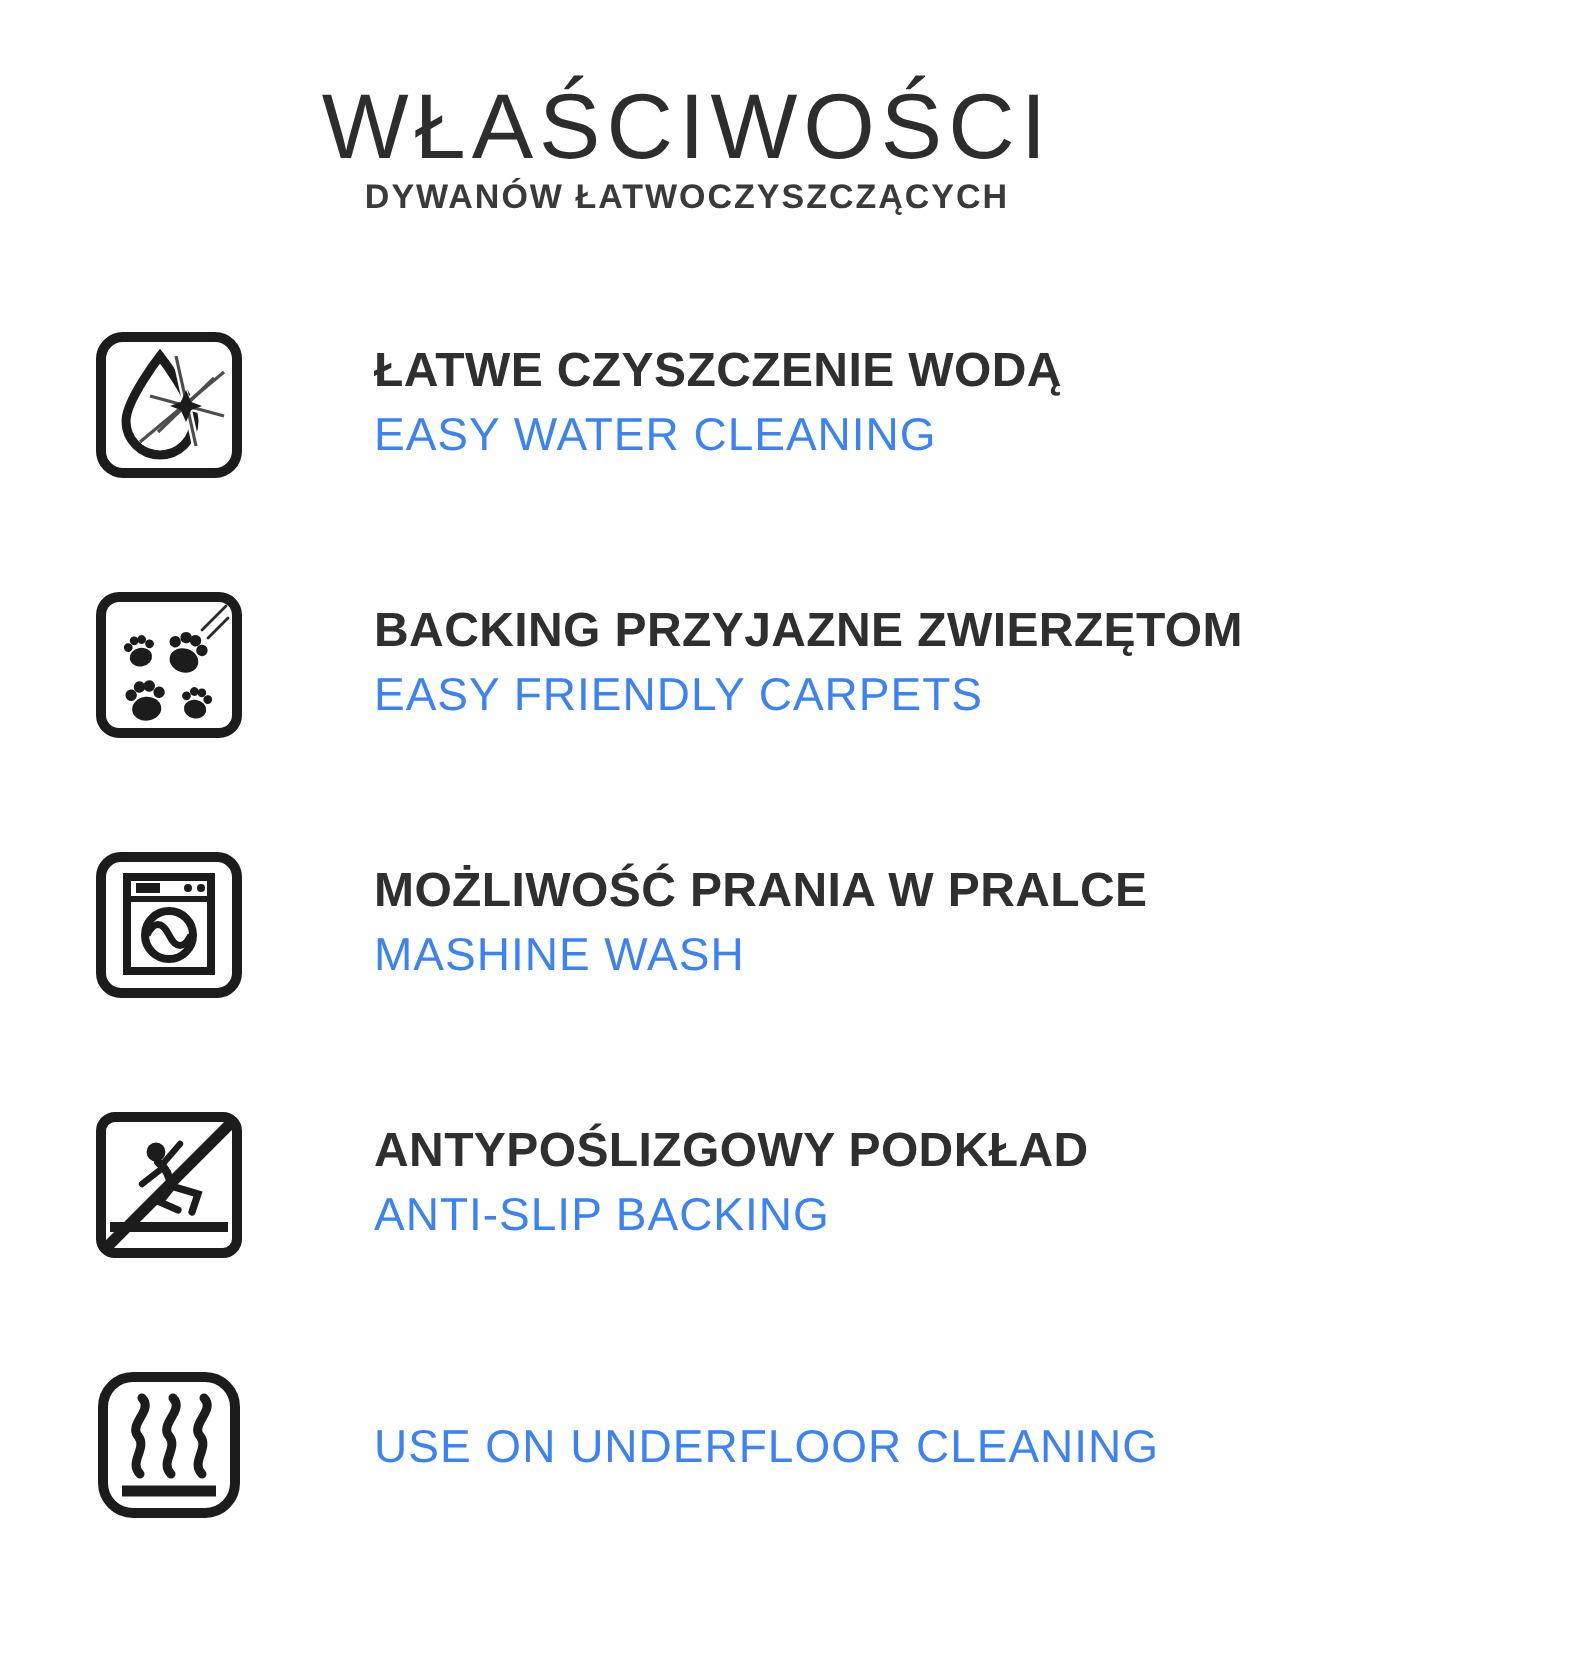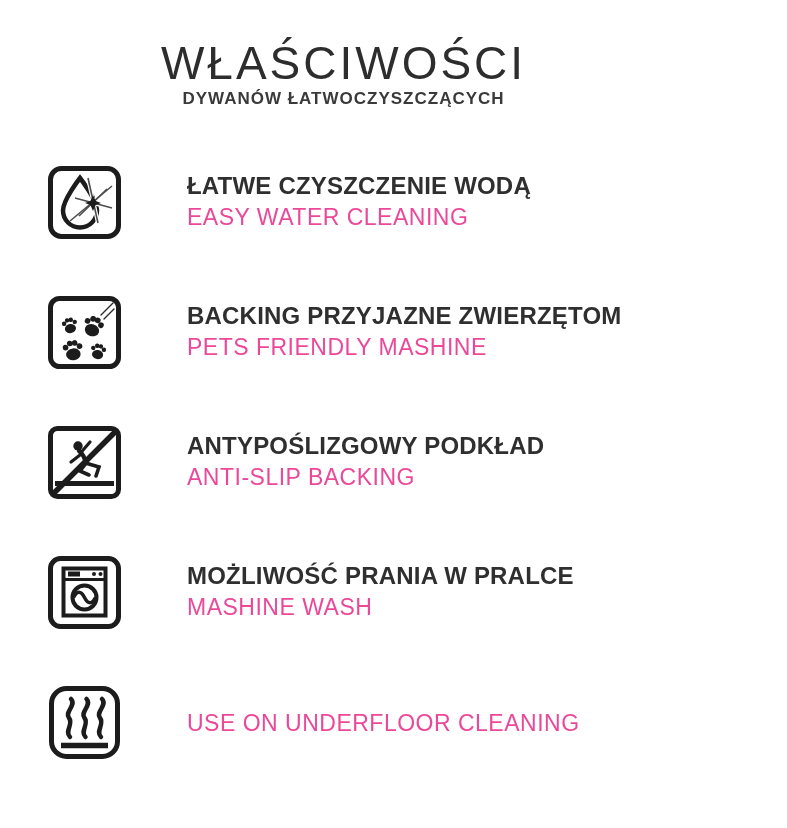--- a/index.html
+++ b/index.html
@@ -15,21 +15,21 @@
   .subtitle{
     font-size:17px;font-weight:700;letter-spacing:1px;
     color:#3a3a3a;
   }
   .features{margin-top:57px;padding-left:48px;}
   .feature{display:flex;align-items:center;margin-bottom:57px;gap:28px;}
   .icon{width:73px;height:73px;flex:none;margin-right:38px;}
   .icon svg{display:block;width:73px;height:73px;}
   .texts{min-width:0;}
   .pl{font-size:24px;font-weight:700;line-height:1.2;color:#2f2f2f;letter-spacing:0.2px;}
-  .en{font-size:23px;font-weight:400;line-height:1.2;color:#ec4899;letter-spacing:0.5px;margin-top:3px;}
+  .en{font-size:23px;font-weight:400;line-height:1.2;color:#3b82f6;letter-spacing:0.5px;margin-top:3px;}
   .ink{stroke:#1c1c1c;fill:none;}
   .inkfill{fill:#1c1c1c;stroke:none;}
 </style>
 </head>
 <body>
 
 <div class="page">
 
   <div class="header">
     <div class="title">WŁAŚCIWOŚCI</div>
@@ -84,21 +84,40 @@
           <use href="#paw" class="inkfill" transform="translate(25,55) scale(1.3) rotate(-6)"></use>
           <use href="#paw" class="inkfill" transform="translate(50,56) scale(1.0) rotate(10)"></use>
           <g stroke="#2a2a2a" stroke-width="1.4" fill="none" stroke-linecap="round">
             <path d="M53,19 L65,7"></path>
             <path d="M56,23 L66,13"></path>
           </g>
         </svg>
       </div>
       <div class="texts">
         <div class="pl">BACKING PRZYJAZNE ZWIERZĘTOM</div>
-        <div class="en">PETS FRIENDLY MASHINE</div>
+        <div class="en">EASY FRIENDLY CARPETS</div>
+      </div>
+    </div>
+
+    <div class="feature">
+      <div class="icon">
+        <svg viewBox="0 0 73 73" xmlns="http://www.w3.org/2000/svg">
+          <rect class="ink" x="2.5" y="2.5" width="68" height="68" rx="10" stroke-width="5"></rect>
+          <rect class="ink" x="15.5" y="12.5" width="42" height="47" stroke-width="4"></rect>
+          <path class="ink" stroke-width="3" d="M15.5,23.5 L57.5,23.5"></path>
+          <rect class="inkfill" x="20" y="15.5" width="12" height="5"></rect>
+          <circle class="inkfill" cx="46" cy="18" r="2"></circle>
+          <circle class="inkfill" cx="52.5" cy="18" r="2"></circle>
+          <circle class="ink" cx="36.5" cy="41.5" r="12" stroke-width="4"></circle>
+          <path class="ink" stroke-width="3.5" d="M25.5,41.5 C29,34.5 33,34.5 36.5,41.5 C40,48.5 44,48.5 47.5,41.5"></path>
+        </svg>
+      </div>
+      <div class="texts">
+        <div class="pl">MOŻLIWOŚĆ PRANIA W PRALCE</div>
+        <div class="en">MASHINE WASH</div>
       </div>
     </div>
 
     <div class="feature">
       <div class="icon">
         <svg viewBox="0 0 73 73" xmlns="http://www.w3.org/2000/svg">
           <rect class="ink" x="2.5" y="2.5" width="68" height="68" rx="7" stroke-width="5"></rect>
           <path class="ink" stroke-width="5" d="M7,57.5 L66,57.5"></path>
           <circle class="inkfill" cx="30" cy="20" r="4.7"></circle>
           <g stroke="#1c1c1c" fill="none" stroke-linecap="round">
@@ -113,39 +132,20 @@
       </div>
       <div class="texts">
         <div class="pl">ANTYPOŚLIZGOWY PODKŁAD</div>
         <div class="en">ANTI-SLIP BACKING</div>
       </div>
     </div>
 
     <div class="feature">
       <div class="icon">
         <svg viewBox="0 0 73 73" xmlns="http://www.w3.org/2000/svg">
-          <rect class="ink" x="2.5" y="2.5" width="68" height="68" rx="10" stroke-width="5"></rect>
-          <rect class="ink" x="15.5" y="12.5" width="42" height="47" stroke-width="4"></rect>
-          <path class="ink" stroke-width="3" d="M15.5,23.5 L57.5,23.5"></path>
-          <rect class="inkfill" x="20" y="15.5" width="12" height="5"></rect>
-          <circle class="inkfill" cx="46" cy="18" r="2"></circle>
-          <circle class="inkfill" cx="52.5" cy="18" r="2"></circle>
-          <circle class="ink" cx="36.5" cy="41.5" r="12" stroke-width="4"></circle>
-          <path class="ink" stroke-width="3.5" d="M25.5,41.5 C29,34.5 33,34.5 36.5,41.5 C40,48.5 44,48.5 47.5,41.5"></path>
-        </svg>
-      </div>
-      <div class="texts">
-        <div class="pl">MOŻLIWOŚĆ PRANIA W PRALCE</div>
-        <div class="en">MASHINE WASH</div>
-      </div>
-    </div>
-
-    <div class="feature">
-      <div class="icon">
-        <svg viewBox="0 0 73 73" xmlns="http://www.w3.org/2000/svg">
           <rect class="ink" x="3.5" y="2.5" width="66" height="68" rx="15" stroke-width="5"></rect>
           <g stroke="#1c1c1c" stroke-width="4.5" fill="none" stroke-linecap="round">
             <path transform="translate(21,13)" d="M2,0 C8,6 -5,13 0,19 C5,25 -5,32 1,38"></path>
             <path transform="translate(36.5,13)" d="M2,0 C8,6 -5,13 0,19 C5,25 -5,32 1,38"></path>
             <path transform="translate(52,13)" d="M2,0 C8,6 -5,13 0,19 C5,25 -5,32 1,38"></path>
           </g>
           <path class="ink" stroke-width="5.5" d="M13,59.5 L60,59.5"></path>
         </svg>
       </div>
       <div class="texts">

